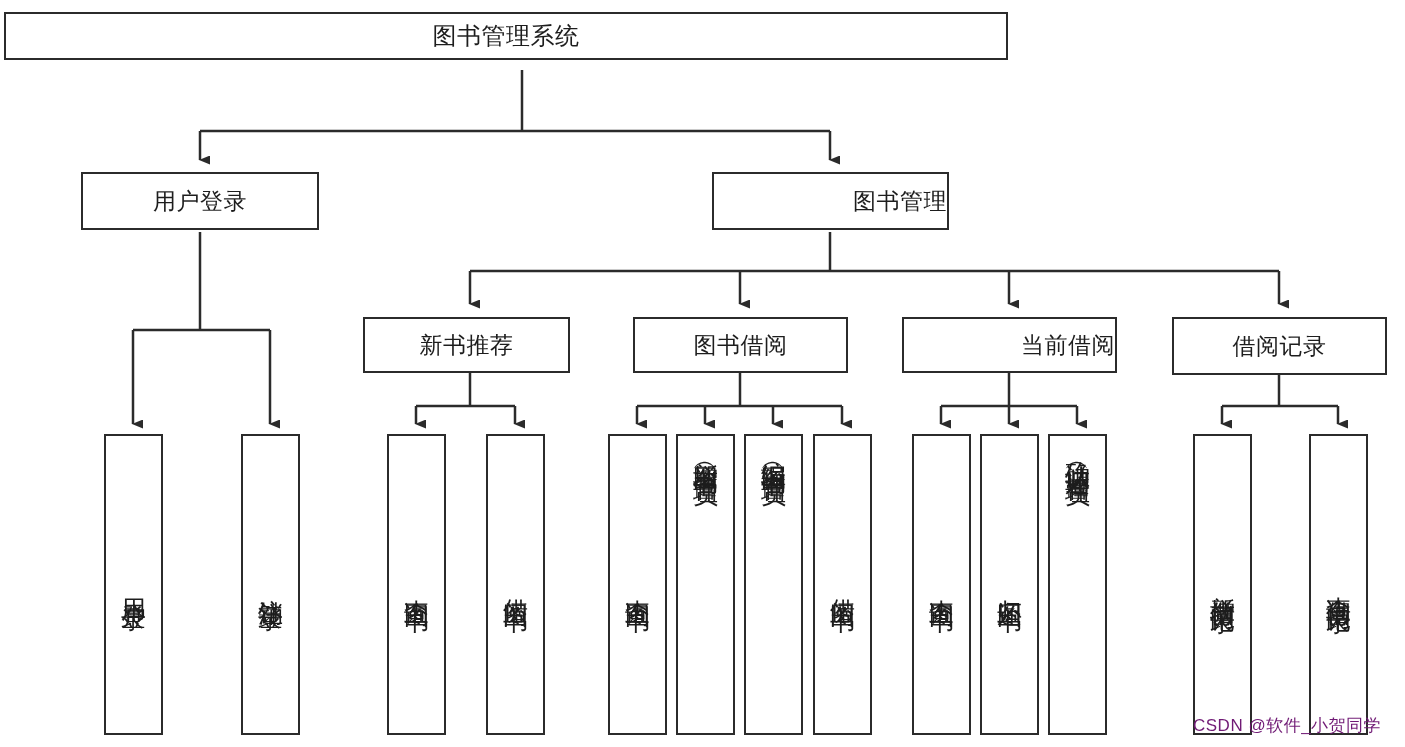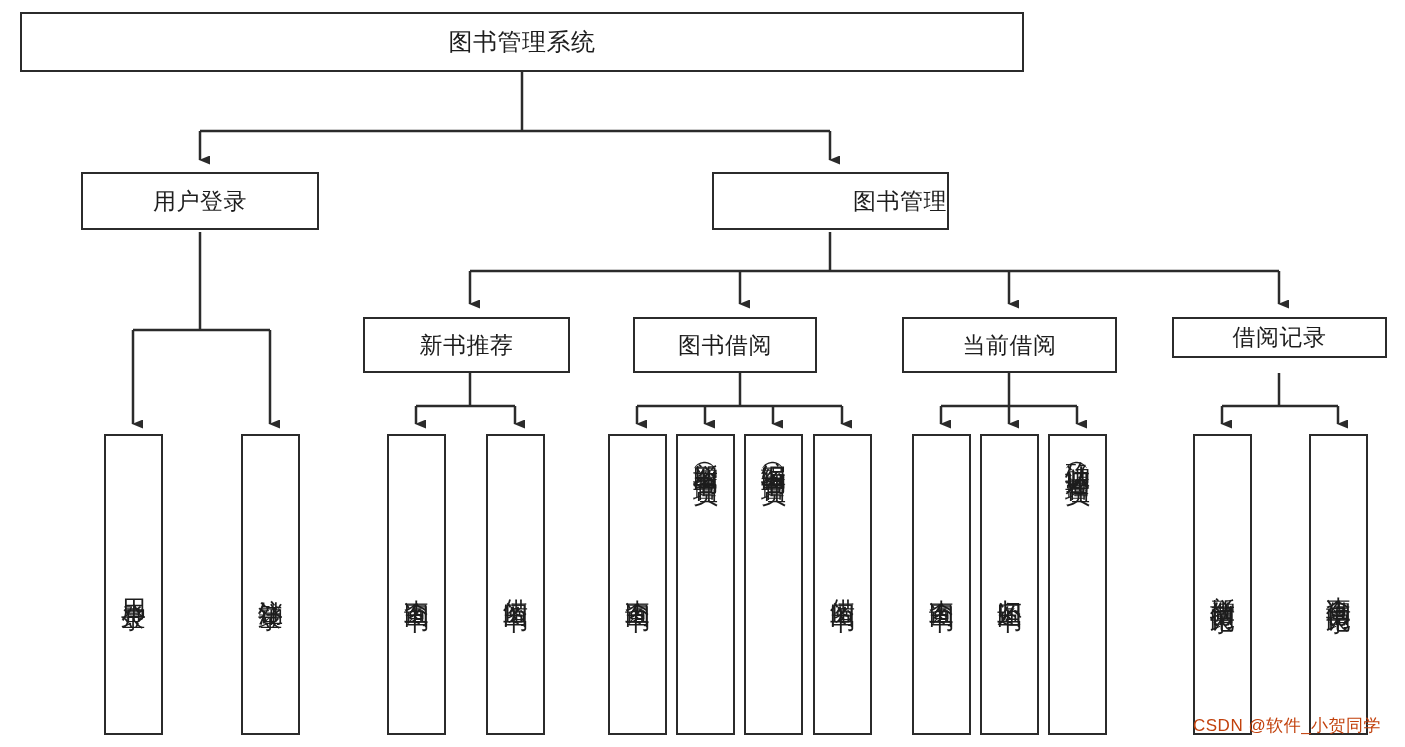--- a/index.html
+++ b/index.html
@@ -60,21 +60,21 @@
     font-size: 25px;
     letter-spacing: 3px;
     line-height: 1;
   }
   .node.vert.centered {
     align-items: center;
     padding-top: 0;
   }
   .watermark {
     position: absolute;
-    color: #c2410c;
+    color: #701a75;
     font-size: 17px;
     white-space: nowrap;
     letter-spacing: 0.5px;
   }
 </style>
 </head>
 <body>
 
 <div id="canvas">
 
@@ -121,41 +121,41 @@
       <path d="M 1009,406 L 1009,424" marker-end="url(#arrowhead)"></path>
       <path d="M 1077,406 L 1077,424" marker-end="url(#arrowhead)"></path>
 
       <path d="M 1279,373 L 1279,406"></path>
       <path d="M 1222,406 L 1338,406"></path>
       <path d="M 1222,406 L 1222,424" marker-end="url(#arrowhead)"></path>
       <path d="M 1338,406 L 1338,424" marker-end="url(#arrowhead)"></path>
     </g>
   </svg>
 
-  <div class="node horiz root" style="left:20px; top:12px; width:1004px; height:60px;">
+  <div class="node horiz root" style="left:4px; top:12px; width:1004px; height:48px;">
     <span class="node-label">图书管理系统</span>
   </div>
 
   <div class="node horiz" style="left:81px; top:172px; width:238px; height:58px;">
     <span class="node-label">用户登录</span>
   </div>
   <div class="node horiz" style="left:712px; top:172px; width:237px; height:58px;justify-content:flex-end;">
     <span class="node-label">图书管理</span>
   </div>
 
   <div class="node horiz" style="left:363px; top:317px; width:207px; height:56px;">
     <span class="node-label">新书推荐</span>
   </div>
-  <div class="node horiz" style="left:633px; top:317px; width:184px; height:56px;">
+  <div class="node horiz" style="left:633px; top:317px; width:215px; height:56px;">
     <span class="node-label">图书借阅</span>
   </div>
-  <div class="node horiz" style="left:902px; top:317px; width:215px; height:56px;">
+  <div class="node horiz" style="left:902px; top:317px; width:215px; height:56px;justify-content:flex-end;">
     <span class="node-label">当前借阅</span>
   </div>
-  <div class="node horiz" style="left:1172px; top:317px; width:215px; height:41px;">
+  <div class="node horiz" style="left:1172px; top:317px; width:215px; height:58px;">
     <span class="node-label">借阅记录</span>
   </div>
 
   <div class="node vert centered" style="left:104px; top:434px; width:59px; height:301px;">
     <span class="node-label">用户登录</span>
   </div>
   <div class="node vert centered" style="left:241px; top:434px; width:59px; height:301px;">
     <span class="node-label">注销登录</span>
   </div>
 

